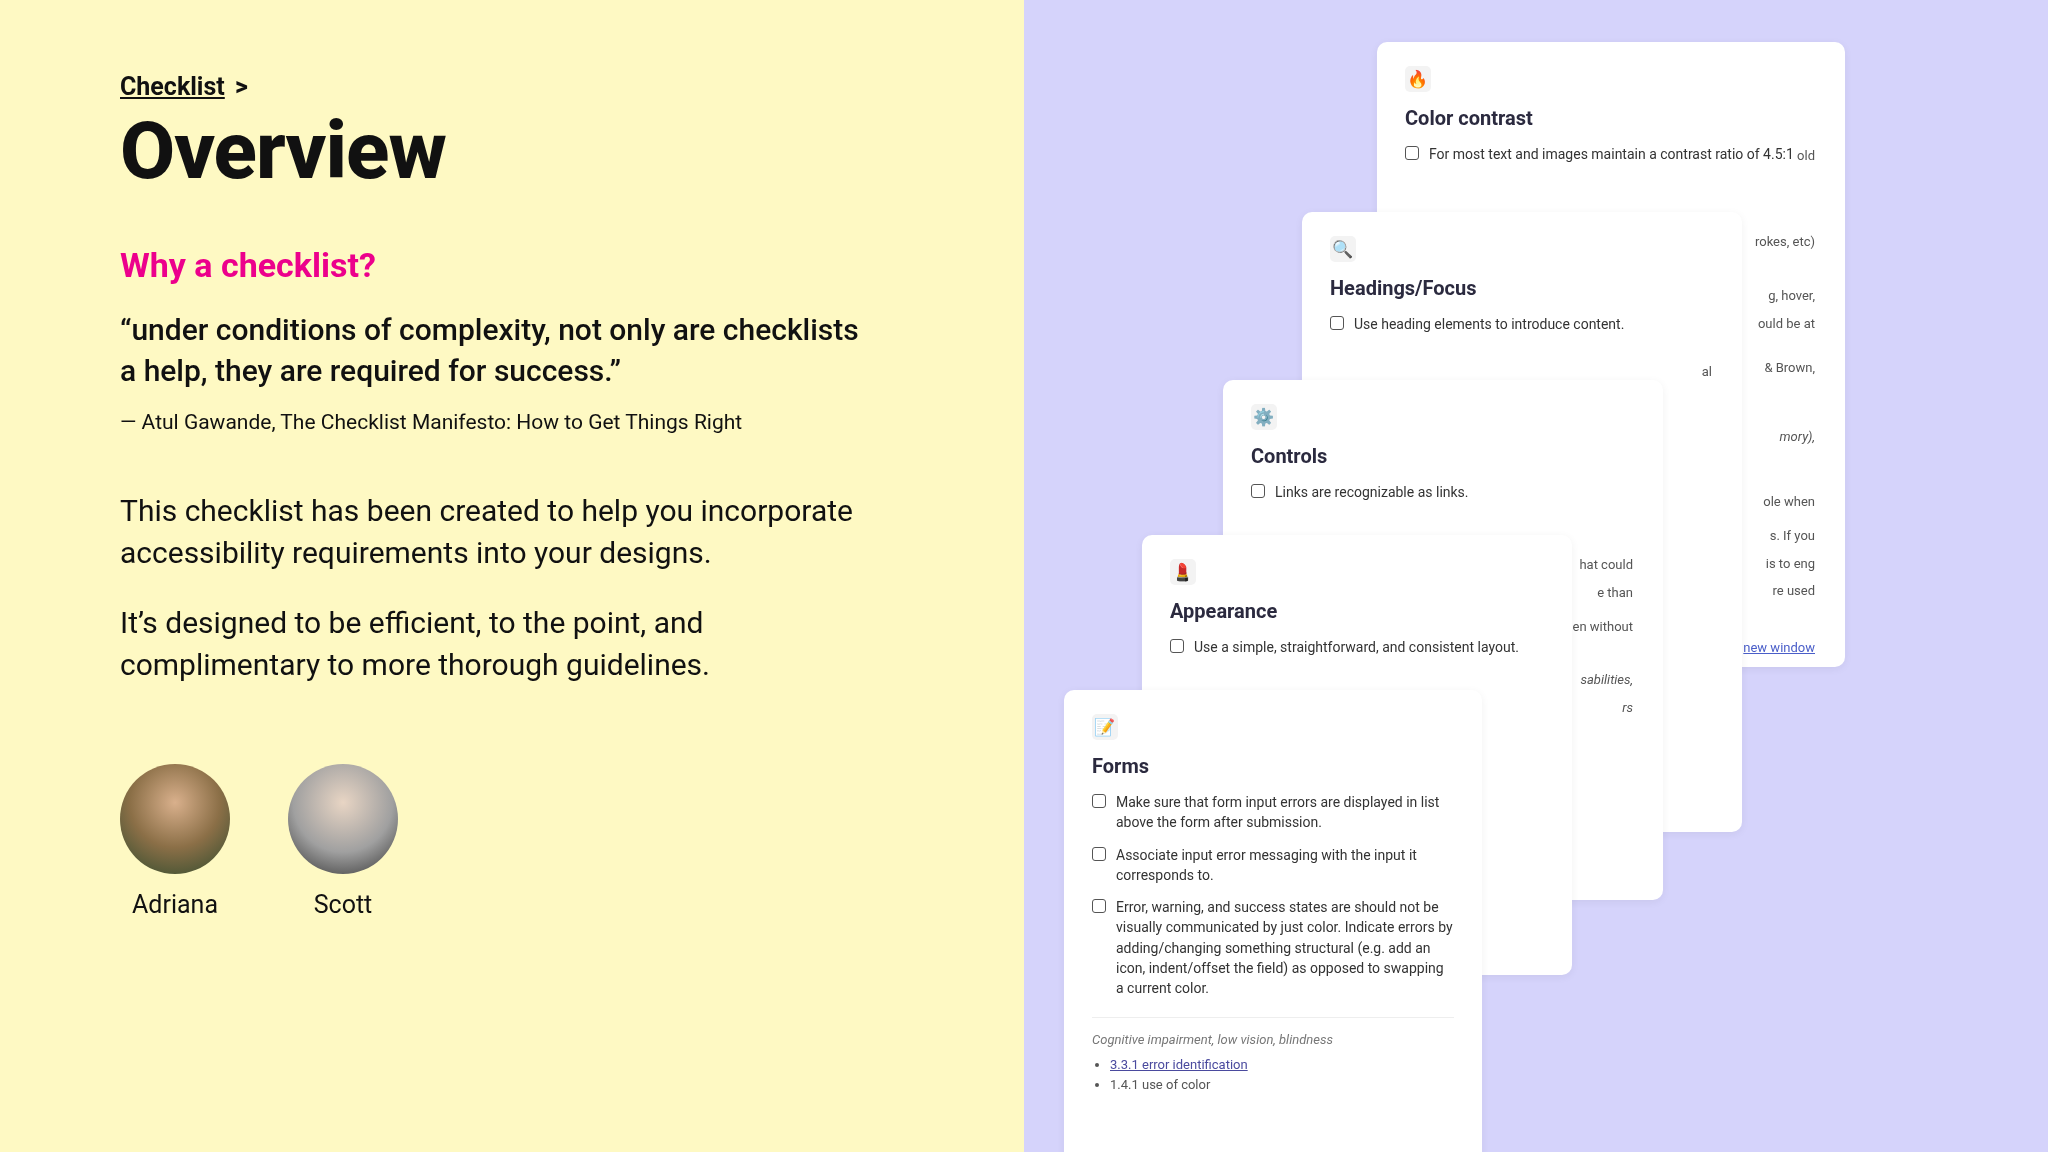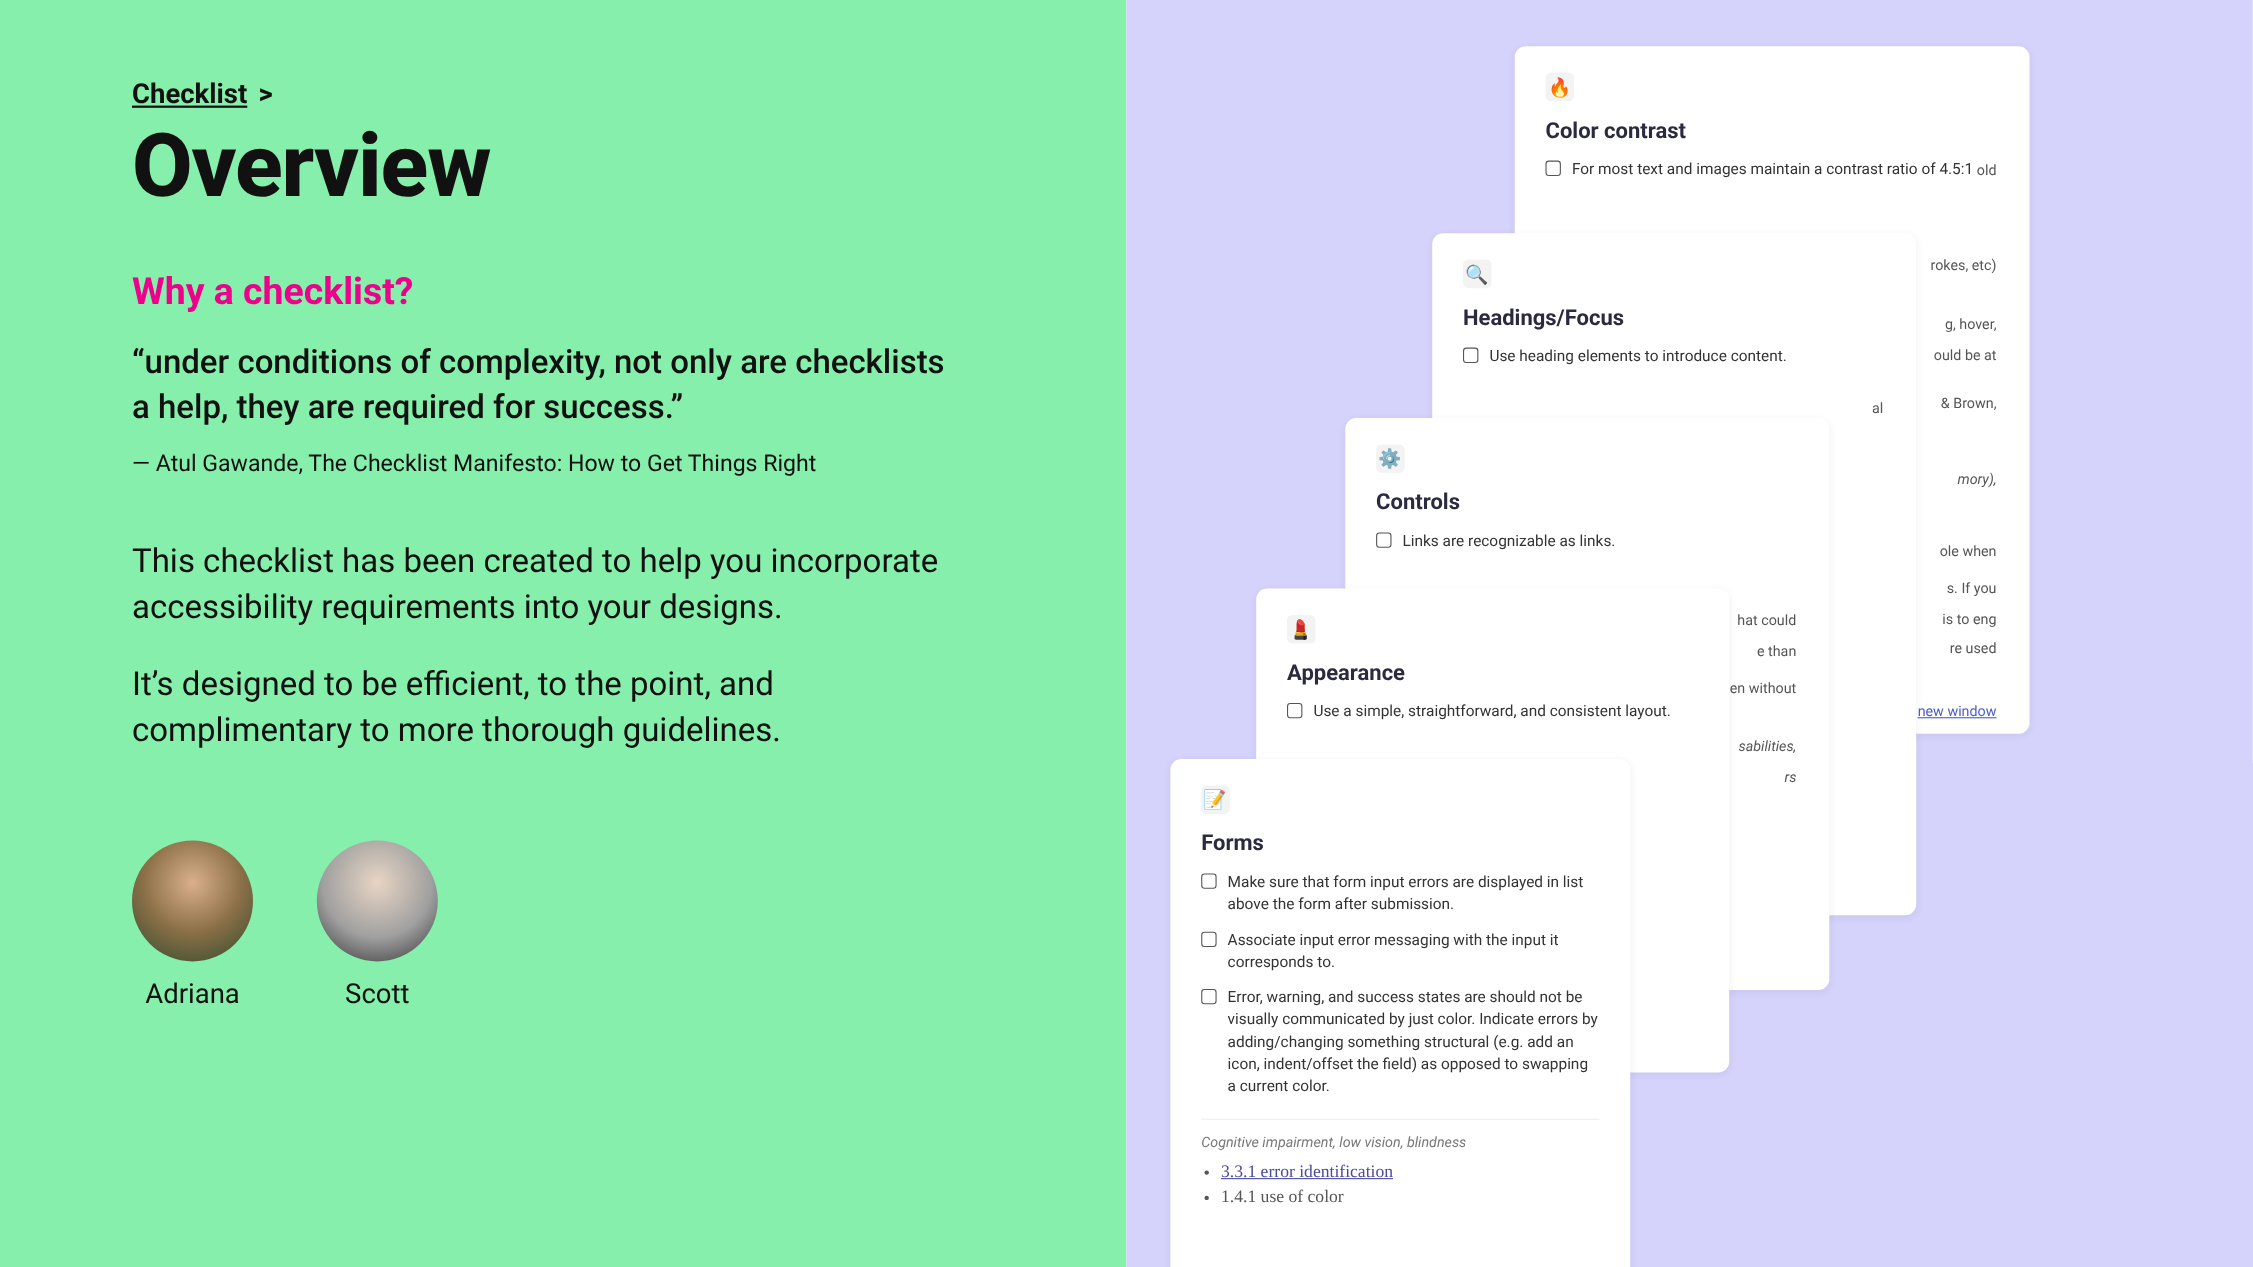--- a/index.html
+++ b/index.html
@@ -7,21 +7,21 @@
       font-family: -apple-system, BlinkMacSystemFont, 'Segoe UI', Roboto, Helvetica, Arial, sans-serif;
       width: 2048px;
       height: 1152px;
       display: flex;
       overflow: hidden;
       background: #fff;
     }
     .left-panel {
       width: 50%;
       padding: 72px 114px 60px 120px;
-      background: #86efac;
+      background: #fef9c3;
     }
     .right-panel {
       width: 50%;
       background: #d5d3fb;
       position: relative;
       overflow: hidden;
     }
     .breadcrumb {
       font-size: 25px;
       font-weight: 700;
@@ -137,21 +137,21 @@
     }
     .card-note {
       font-size: 13px;
       font-style: italic;
       color: #777;
       margin-top: 18px;
       border-top: 1px solid #eee;
       padding-top: 14px;
     }
     .card-link-list { margin-top: 10px; padding-left: 18px; }
-    .card-link-list li { font-size: 16px; color: #555; margin-bottom: 5px; font-family: Liberation Serif, serif; }
+    .card-link-list li { font-size: 13px; color: #555; margin-bottom: 5px; }
     .card-link-list .linkish { text-decoration: underline; color: #4a4a9e; }
     .fragment {
       font-size: 13px;
       color: #555;
       line-height: 1.5;
       margin-bottom: 8px;
       text-align: right;
     }
     .fragment.linklike { text-decoration: underline; color: #4a5ec9; }
 

